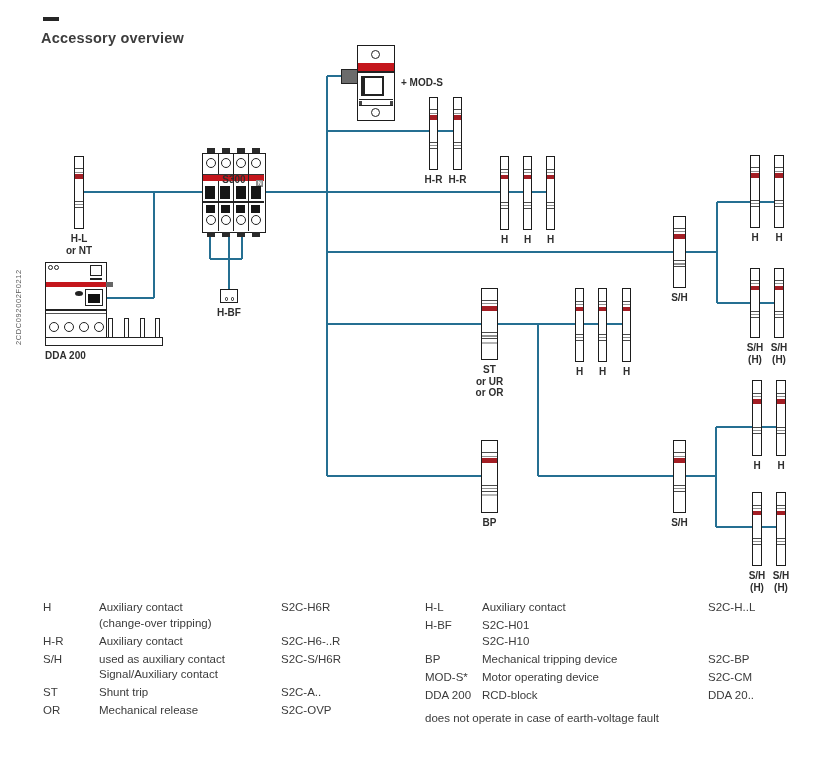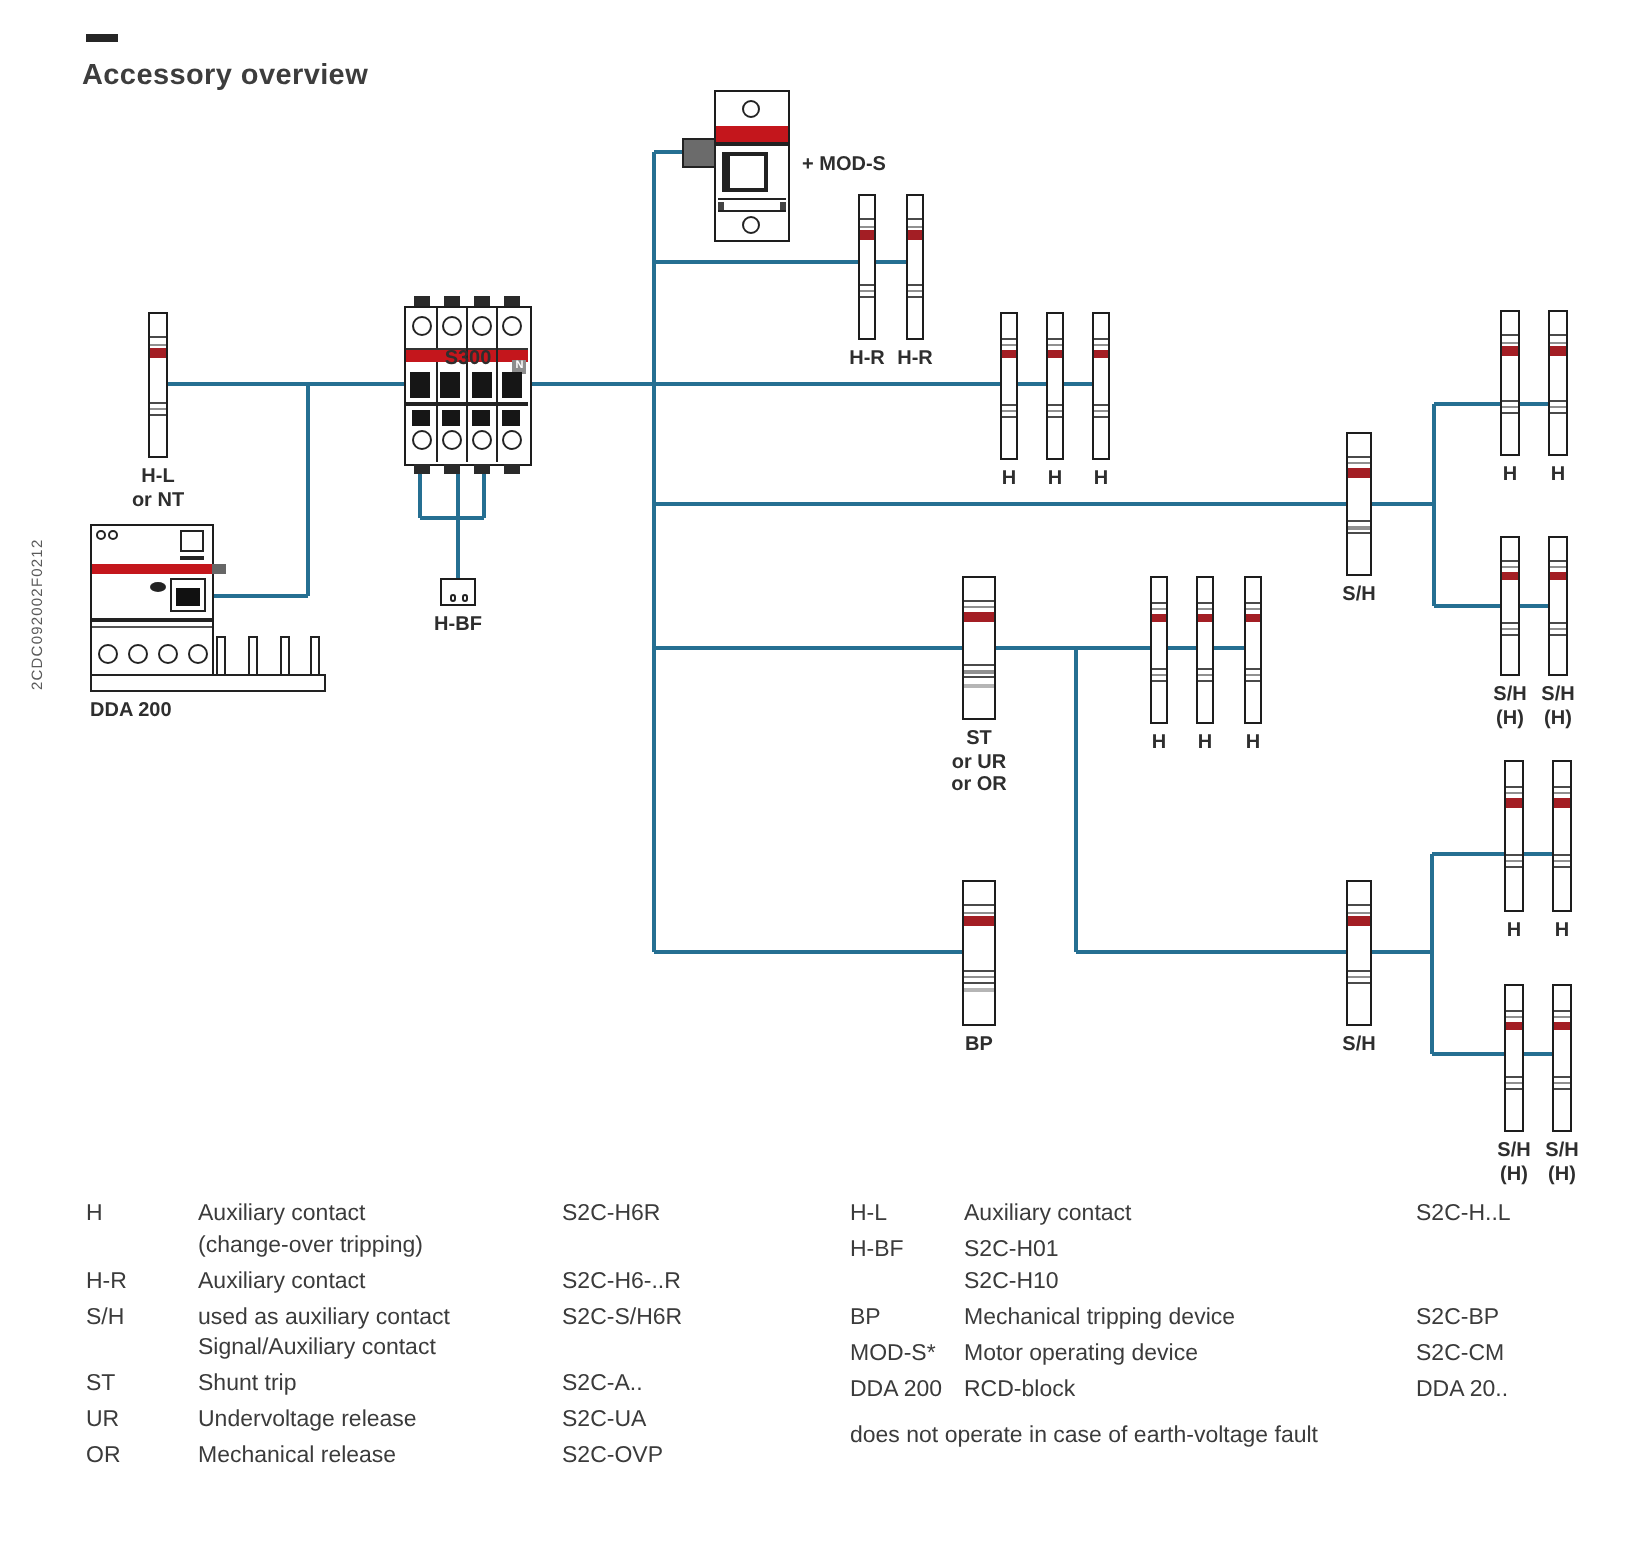--- a/index.html
+++ b/index.html
@@ -416,29 +416,20 @@
       <div class="lrow" style="grid-template-columns: 56px 182px auto;">
         <div class="lcell">ST</div>
         <div class="lcell">
           <div>Shunt trip</div>
         </div>
         <div class="lcell">
           <div>S2C-A..</div>
         </div>
       </div>
       <div class="lrow" style="grid-template-columns: 56px 182px auto;">
-        <div class="lcell">UR</div>
-        <div class="lcell">
-          <div>Undervoltage release</div>
-        </div>
-        <div class="lcell">
-          <div>S2C-UA</div>
-        </div>
-      </div>
-      <div class="lrow" style="grid-template-columns: 56px 182px auto;">
         <div class="lcell">OR</div>
         <div class="lcell">
           <div>Mechanical release</div>
         </div>
         <div class="lcell">
           <div>S2C-OVP</div>
         </div>
       </div>
     </div>
   <div class="legend" id="legend-right" style="left:425px;top:600px;">

